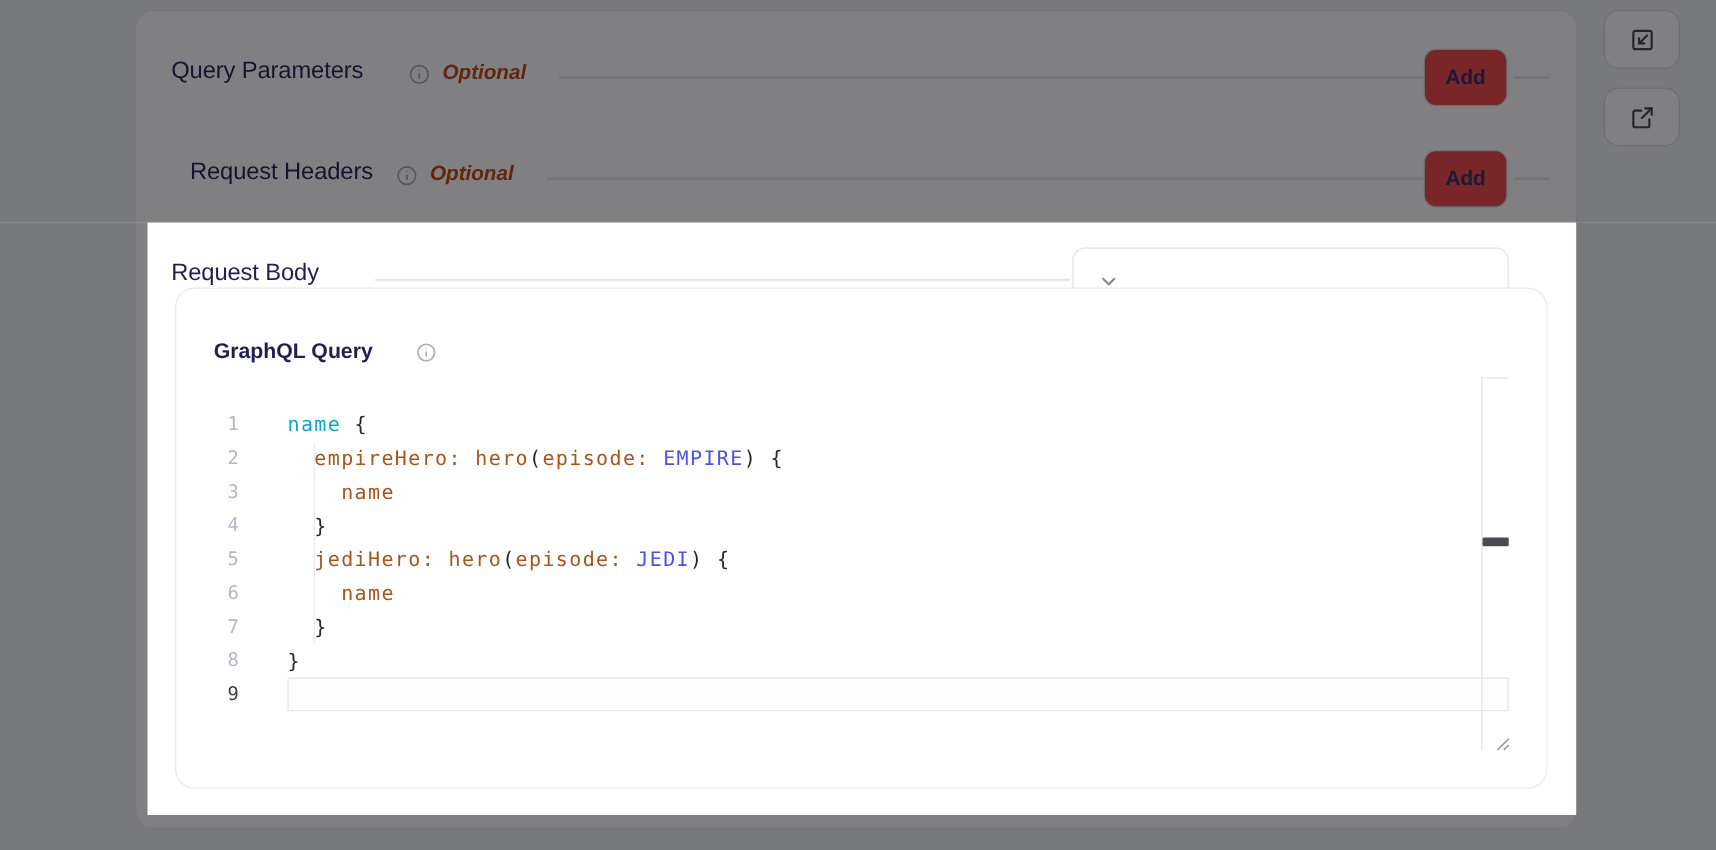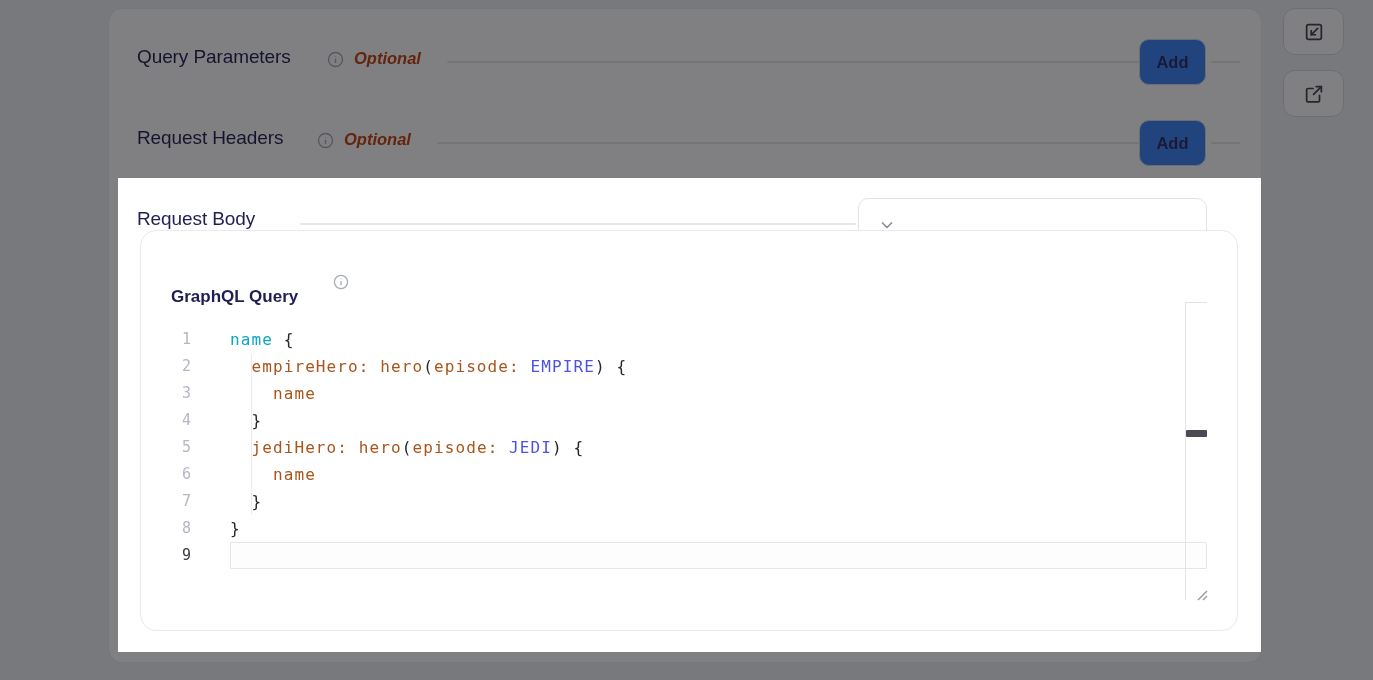--- a/index.html
+++ b/index.html
@@ -11,36 +11,36 @@
   
   .main-card{ left:108px; top:8px; width:1154px; height:655px; background:#ffffff;
               border:1px solid #e9eaef; border-radius:14px; }
 
   
   .section-title{ font-size:19px; font-weight:400; color:#211e52; letter-spacing:-0.1px; }
   .optional{ font-size:16.5px; font-style:italic; color:#c2410c;font-weight:bold; }
   .divider{ height:2px; background:#e4e6ea; border-radius:2px; }
 
   .add-btn{ width:67px; height:46px; border:1px solid #d6d7df; border-radius:10px;
-            background:#3b82f6; display:flex; align-items:center; justify-content:center;
+            background:#ef4444; display:flex; align-items:center; justify-content:center;
             font-size:16.5px; font-weight:600; color:#2c2963; cursor:pointer; }
 
   .info-icon{ color:#a8acb8; display:inline-flex; }
 
   
   .type-select{ left:858px; top:198px; width:349px; height:54px; background:#fff;
                 border:1px solid #e3e4ea; border-radius:10px; display:flex; align-items:center;
                 justify-content:space-between; padding:0 16px 0 20px; cursor:pointer;
                 box-shadow:0 1px 2px rgba(20,20,40,0.03); }
   .type-select .val{ font-size:17px; color:#262350; }
 
   
   .inner-card{ left:140px; top:230px; width:1098px; height:401px; background:#fff;
                border:1.5px solid #e9e9f0; border-radius:16px; }
-  .editor-label{ font-size:17px; font-weight:700; color:#211e52;margin-top:16px; }
+  .editor-label{ font-size:17px; font-weight:700; color:#211e52; }
 
   
   .editor{ left:155px; top:326px; width:1060px;
            font-family:"DejaVu Sans Mono", monospace; font-size:16px;
            letter-spacing:1.1px; line-height:27px; color:#26262e; }
   .code-line{ display:flex; height:27px; }
   .code-line .ln{ width:36px; text-align:right; color:#b3b6c6; font-size:15px;
                   letter-spacing:0; flex:0 0 auto; }
   .code-line .lc{ margin-left:39px; white-space:pre; }
   .code-line.active .ln{ color:#3b3b45; }
@@ -72,21 +72,21 @@
       <circle cx="8" cy="8" r="6.6"></circle>
         <line x1="8" y1="7.2" x2="8" y2="11.2"></line>
         <line x1="8" y1="4.6" x2="8" y2="5.2"></line>
     </svg>
   </span>
   <div class="abs optional" style="left:354px; top:49px;">Optional</div>
   <div class="abs divider" style="left:447px; top:61px; width:692px;"></div>
   <div class="abs add-btn" style="left:1139px; top:39px;">Add</div>
   <div class="abs divider" style="left:1211px; top:61px; width:29px;"></div>
 
-  <div class="abs section-title" style="left:137px; top:127px;">Request Headers</div>
+  <div class="abs section-title" style="left:152px; top:127px;">Request Headers</div>
   <span class="abs info-icon" style="left:317px; top:132px;">
     <svg width="17" height="17" viewBox="0 0 16 16" fill="none" stroke="currentColor" stroke-width="1.3">
       <circle cx="8" cy="8" r="6.6"></circle>
         <line x1="8" y1="7.2" x2="8" y2="11.2"></line>
         <line x1="8" y1="4.6" x2="8" y2="5.2"></line>
     </svg>
   </span>
   <div class="abs optional" style="left:344px; top:130px;">Optional</div>
   <div class="abs divider" style="left:437px; top:142px; width:702px;"></div>
   <div class="abs add-btn" style="left:1139px; top:120px;">Add</div>

